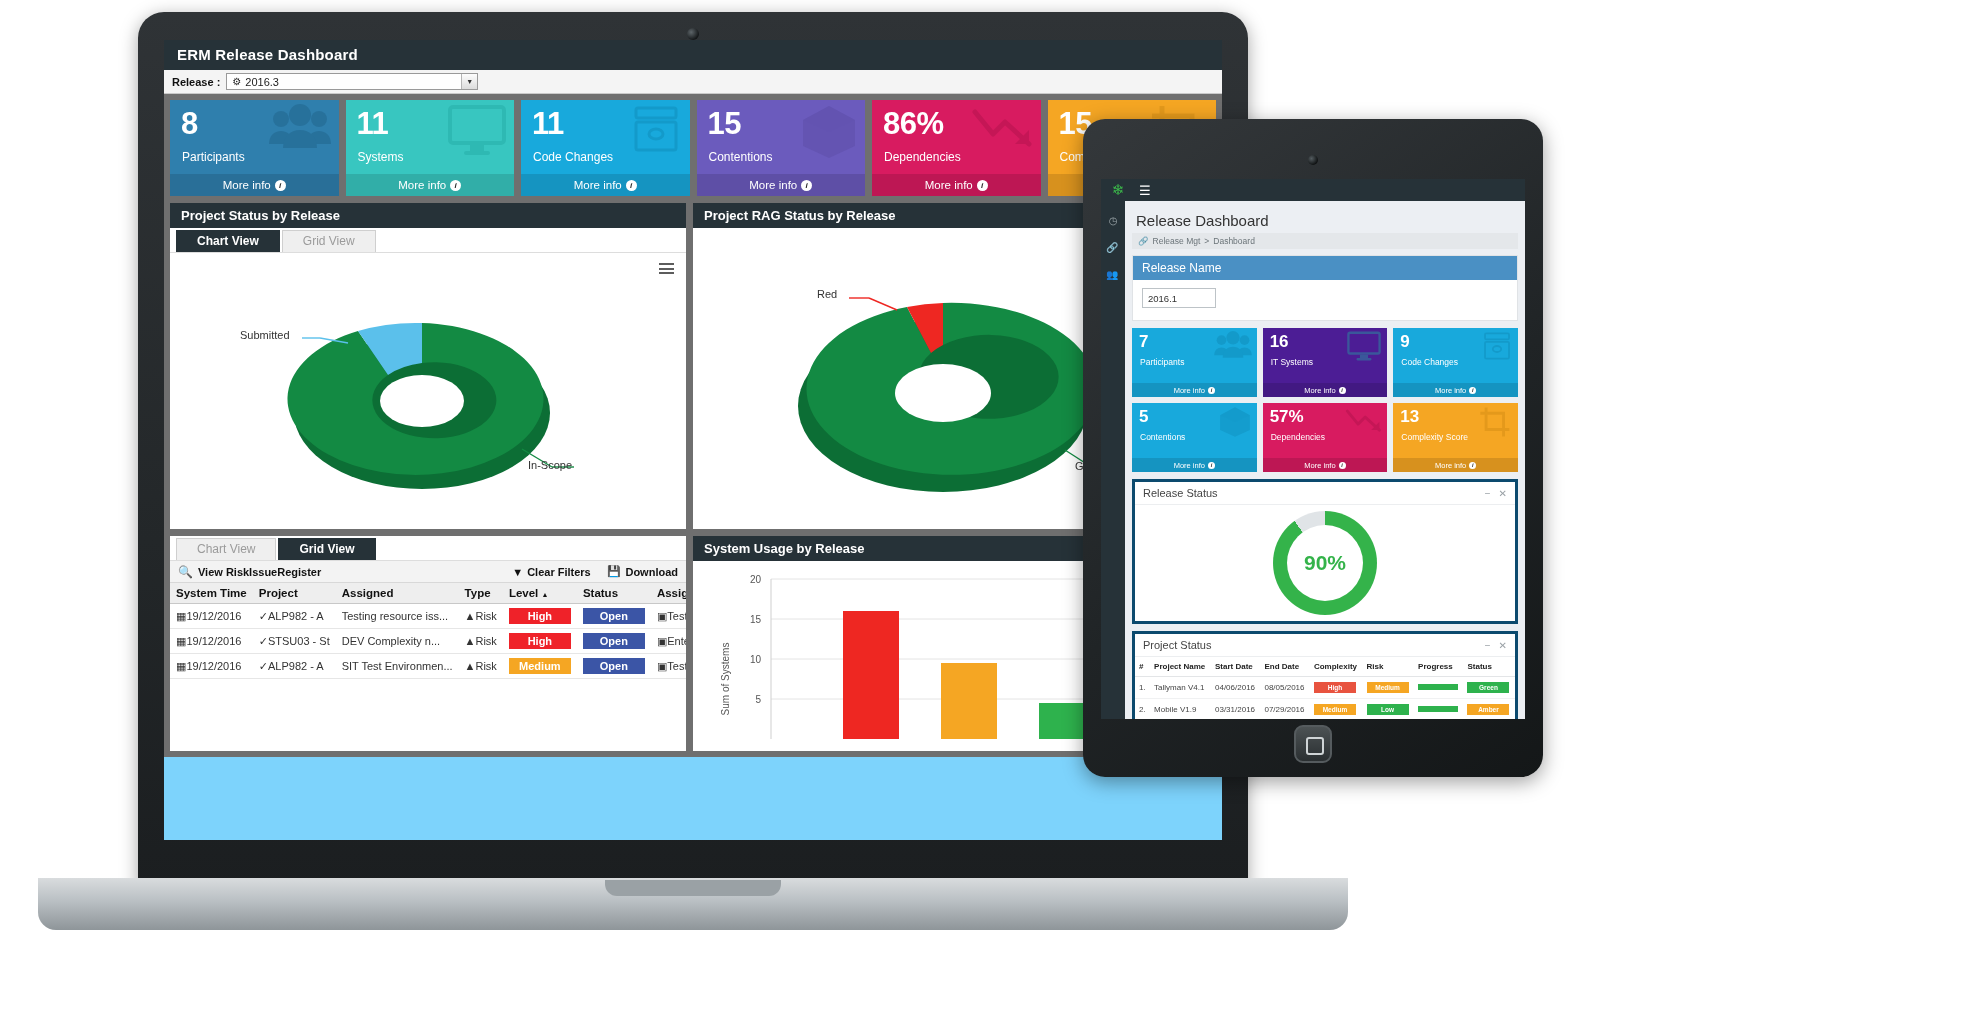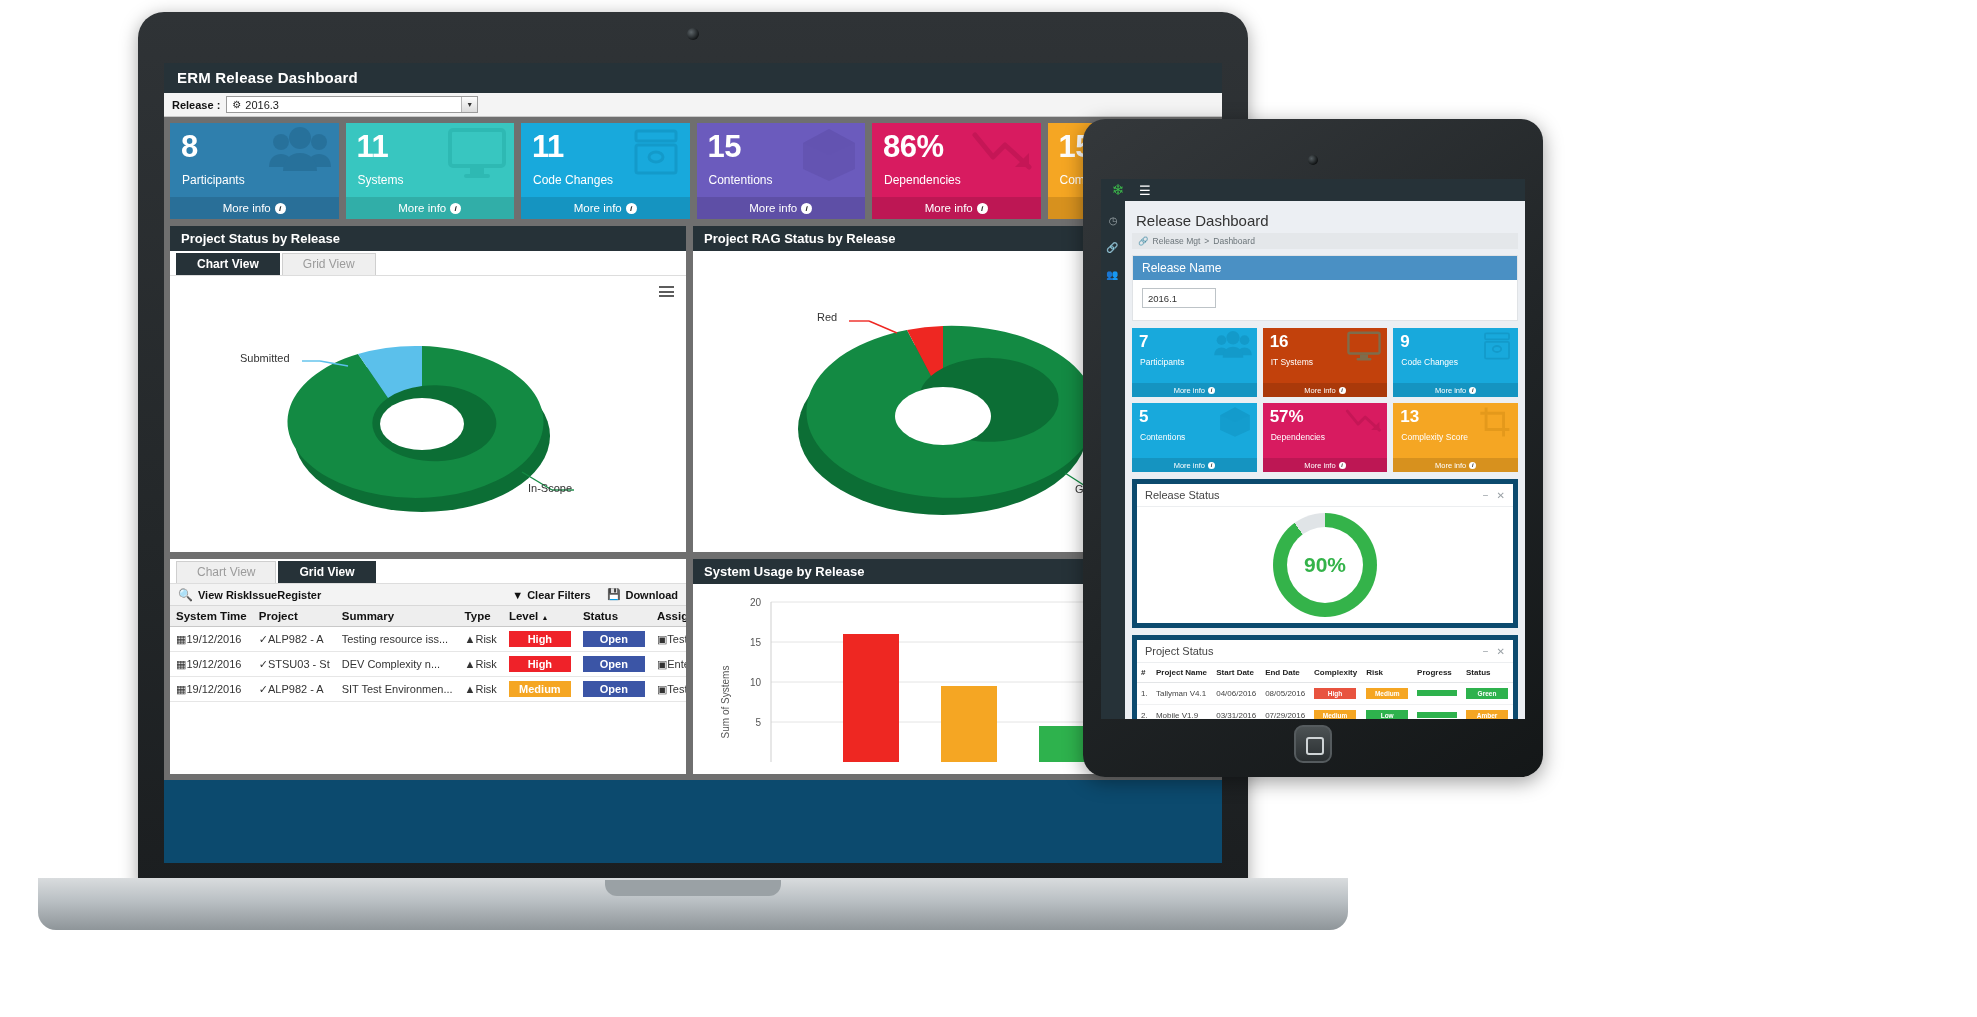--- a/index.html
+++ b/index.html
@@ -20,22 +20,22 @@
     background: linear-gradient(180deg,#2f3336 0%, #232729 60%, #1b1e20 100%);
     border-radius: 26px 26px 10px 10px;
     box-shadow: 0 4px 18px rgba(0,0,0,.35);
   }
   .laptop-cam {
     position:absolute; left:50%; top:16px; margin-left:-6px;
     width:12px; height:12px; border-radius:50%;
     background: radial-gradient(circle at 35% 35%, #5d6569, #15181a 70%);
   }
   .laptop-screen {
-    position:absolute; left:26px; top:51px; width:1058px; height:800px;
-    background:#0c4a6e; overflow:hidden;
+    position:absolute; left:26px; top:28px; width:1058px; height:800px;
+    background:#7dd3fc; overflow:hidden;
   }
   .laptop-base {
     position:absolute; left:-100px; top:866px; width:1310px; height:52px;
     background: linear-gradient(180deg,#d9dcde 0%, #b9bfc3 45%, #8e9599 100%);
     border-radius: 0 0 18px 18px;
   }
   .laptop-notch {
     position:absolute; left:50%; margin-left:-88px; top:868px;
     width:176px; height:16px; background:#9aa1a5; border-radius: 0 0 12px 12px;
   }
@@ -185,21 +185,21 @@
   .t-kpi .num { position:absolute; left:7px; top:4px; font-size:17px; font-weight:bold; }
   .t-kpi .lbl { position:absolute; left:8px; top:29px; font-size:8.5px; }
   .t-kpi .ico { position:absolute; right:4px; top:3px; opacity:.42; }
   .t-kpi .more {
     position:absolute; left:0; bottom:0; width:100%; height:14px;
     background:rgba(0,0,0,.12); font-size:7.5px;
     display:flex; align-items:center; justify-content:center; gap:3px;
   }
   .i-circle.sm { width:7px; height:7px; font-size:5.5px; line-height:7px; }
 
-  .t-widget { background:#fff; margin-top:7px; border:5px solid #0c4a6e; }
+  .t-widget { background:#fff; margin-top:7px; border:3px solid #0c4a6e; }
   .t-widget-hd {
     display:flex; align-items:center; padding:5px 8px; font-size:11px; color:#444;
     border-bottom:1px solid #eceef0;
   }
   .t-widget-hd .sp { flex:1; }
   .t-widget-hd .ctl { color:#9aa1a6; font-size:10px; margin-left:8px; }
 
   .gauge-wrap { height:116px; display:flex; align-items:center; justify-content:center; }
   .gauge { position:relative; width:104px; height:104px; border-radius:50%; }
   .gauge .hole {
@@ -431,21 +431,21 @@
               <span class="tool">
                 <span>💾</span>
                 <span>Download</span>
               </span>
             </div>
             <table class="grid">
               <thead>
                 <tr>
                   <th>System Time</th>
                   <th>Project</th>
-                  <th>Summary</th>
+                  <th>Assigned</th>
                   <th>Type</th>
                   <th>
                     <span>Level</span>
                     <span style="font-size:7px;">▲</span>
                   </th>
                   <th>Status</th>
                   <th>Assigned To</th>
                 </tr>
               </thead>
               <tbody>
@@ -563,21 +563,21 @@
                     <path d="M16 44c0-11 7-18 17-18s17 7 17 18z"></path>
                   </g>
                 </svg>
             </div>
             <div class="more">
               <span>More info</span>
               <span class="i-circle sm">i</span>
             </div>
           </div>
 
-          <div class="t-kpi" style="background:#c2410c">
+          <div class="t-kpi" style="background:#4c1d95">
             <div class="num">16</div>
             <div class="lbl">IT Systems</div>
             <div class="ico">
               <svg width="38" height="30" viewBox="0 0 62 52">
                 <g fill="none" stroke="#22a8a3" stroke-width="4">
                     <rect x="4" y="3" width="54" height="36" rx="3"></rect>
                   </g>
                 <rect x="24" y="41" width="14" height="6" fill="#22a8a3"></rect>
                 <rect x="18" y="47" width="26" height="4" rx="2" fill="#22a8a3"></rect>
                 </svg>

